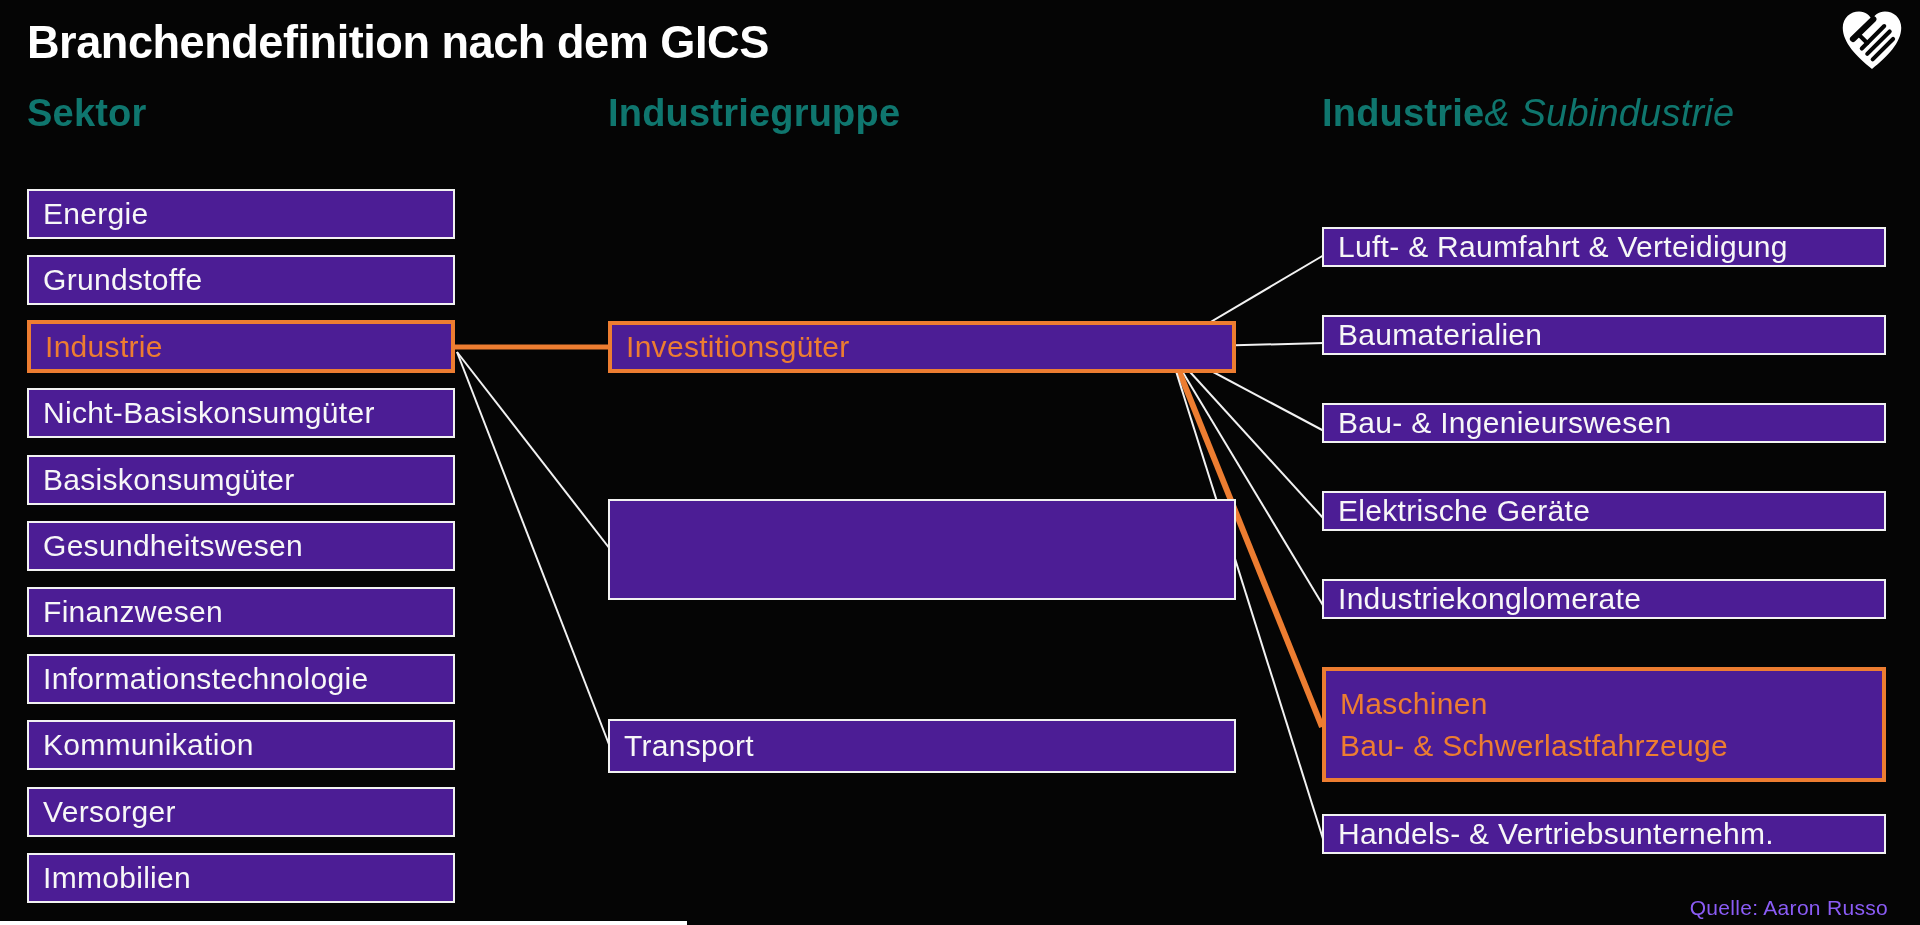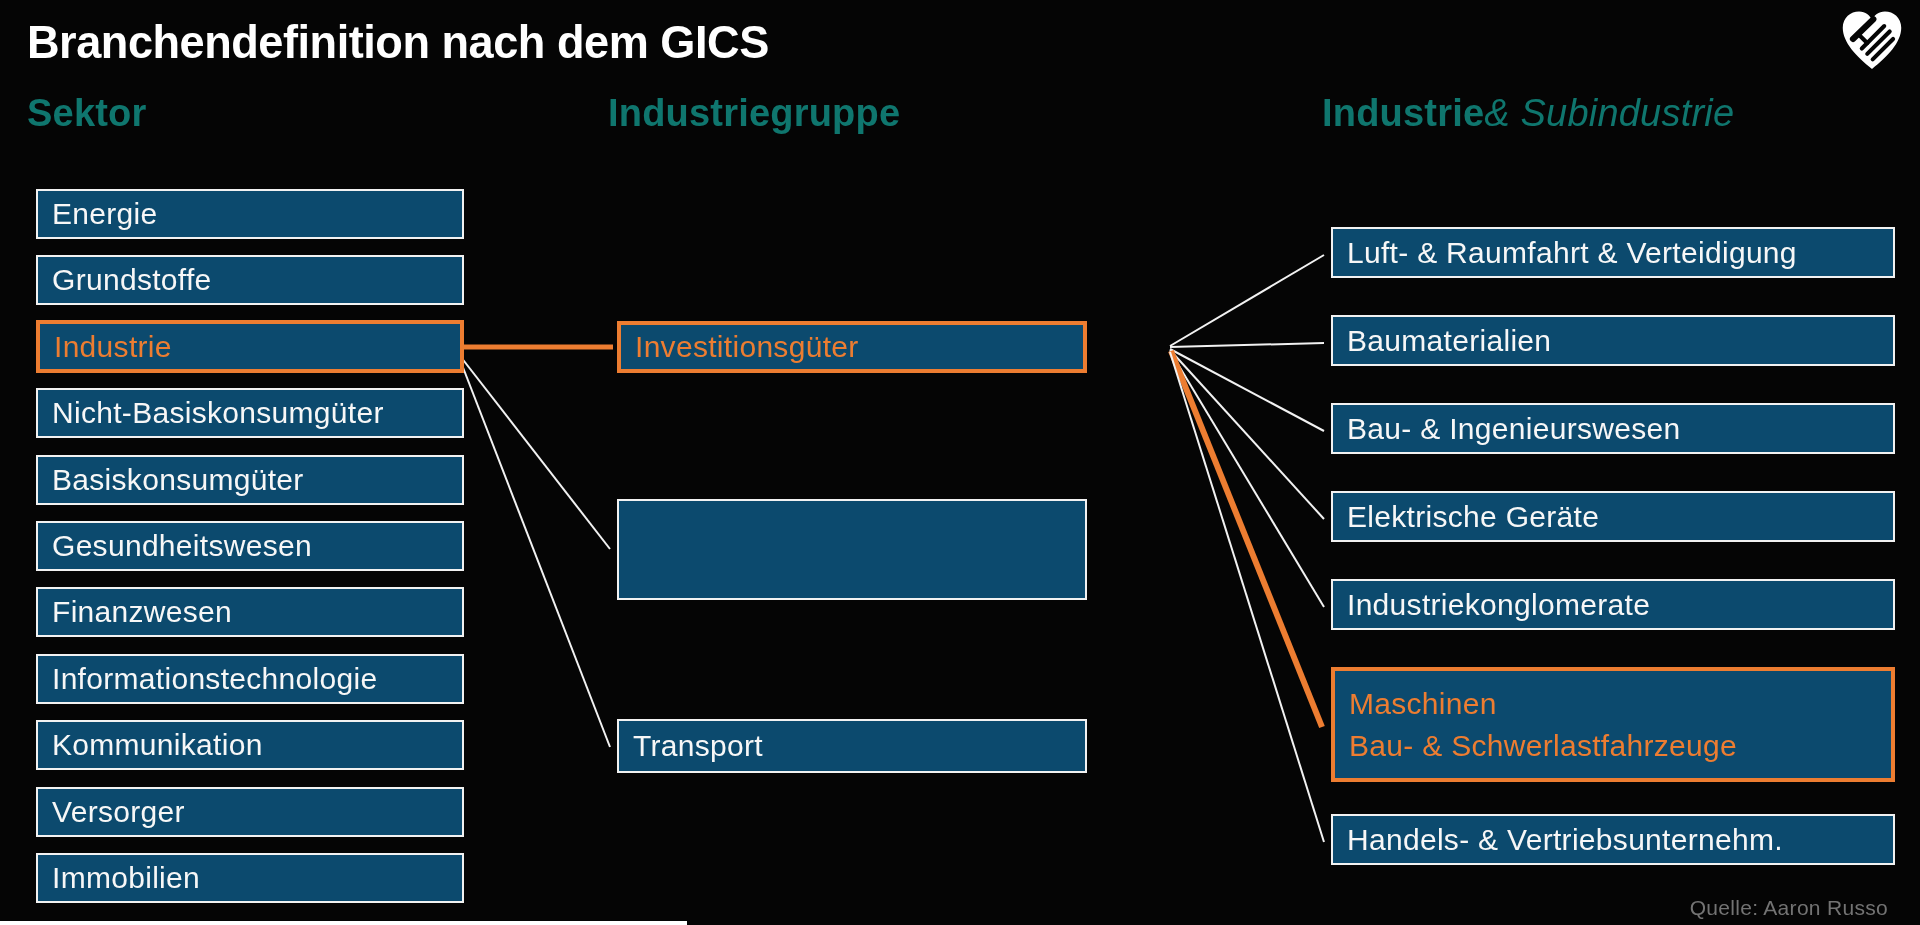--- a/index.html
+++ b/index.html
@@ -19,37 +19,37 @@
     position:absolute;top:92px;
     font-size:38px;font-weight:600;color:#0f766e;white-space:nowrap;
     letter-spacing:0.2px;
   }
   .col-header .suffix{font-style:italic;font-weight:500;}
   #hdr-sektor{left:27px;}
   #hdr-gruppe{left:608px;}
   #hdr-industrie{left:1322px;}
   .box{
     position:absolute;box-sizing:border-box;
-    background:#0c4a6e;border:2px solid #f2f2f2;
+    background:#4c1d95;border:2px solid #f2f2f2;
     display:flex;flex-direction:column;justify-content:center;
     padding-left:14px;padding-right:6px;
     font-size:30px;font-weight:400;letter-spacing:0.3px;color:#f7f7f7;
-    z-index:2;line-height:1.38;white-space:nowrap;margin-left:9px;
+    z-index:2;line-height:1.38;white-space:nowrap;
   }
   .box.hl{
     border:4px solid #ED7D31;color:#ED7D31;
   }
   .box .sub{}
   .col-left .box{left:27px;width:428px;height:50px;}
-  .col-mid .box{left:608px;width:470px;height:52px;}
-  .col-right .box{left:1322px;width:564px;height:51px;}
+  .col-mid .box{left:608px;width:628px;height:52px;}
+  .col-right .box{left:1322px;width:564px;height:40px;}
   svg.connectors{position:absolute;left:0;top:0;z-index:1;}
   .source{
     position:absolute;right:32px;top:896px;
-    font-size:21px;color:#737373;letter-spacing:0.3px;
+    font-size:21px;color:#8b5cf6;letter-spacing:0.3px;
     z-index:3;
   }
   .logo{position:absolute;left:1838px;top:6px;width:68px;height:70px;z-index:3;}
   .bottom-strip{position:absolute;left:0;top:921px;width:687px;height:4px;background:#ffffff;z-index:3;}
 </style>
 </head>
 <body>
 
 <div class="title">Branchendefinition nach dem GICS</div>
 

